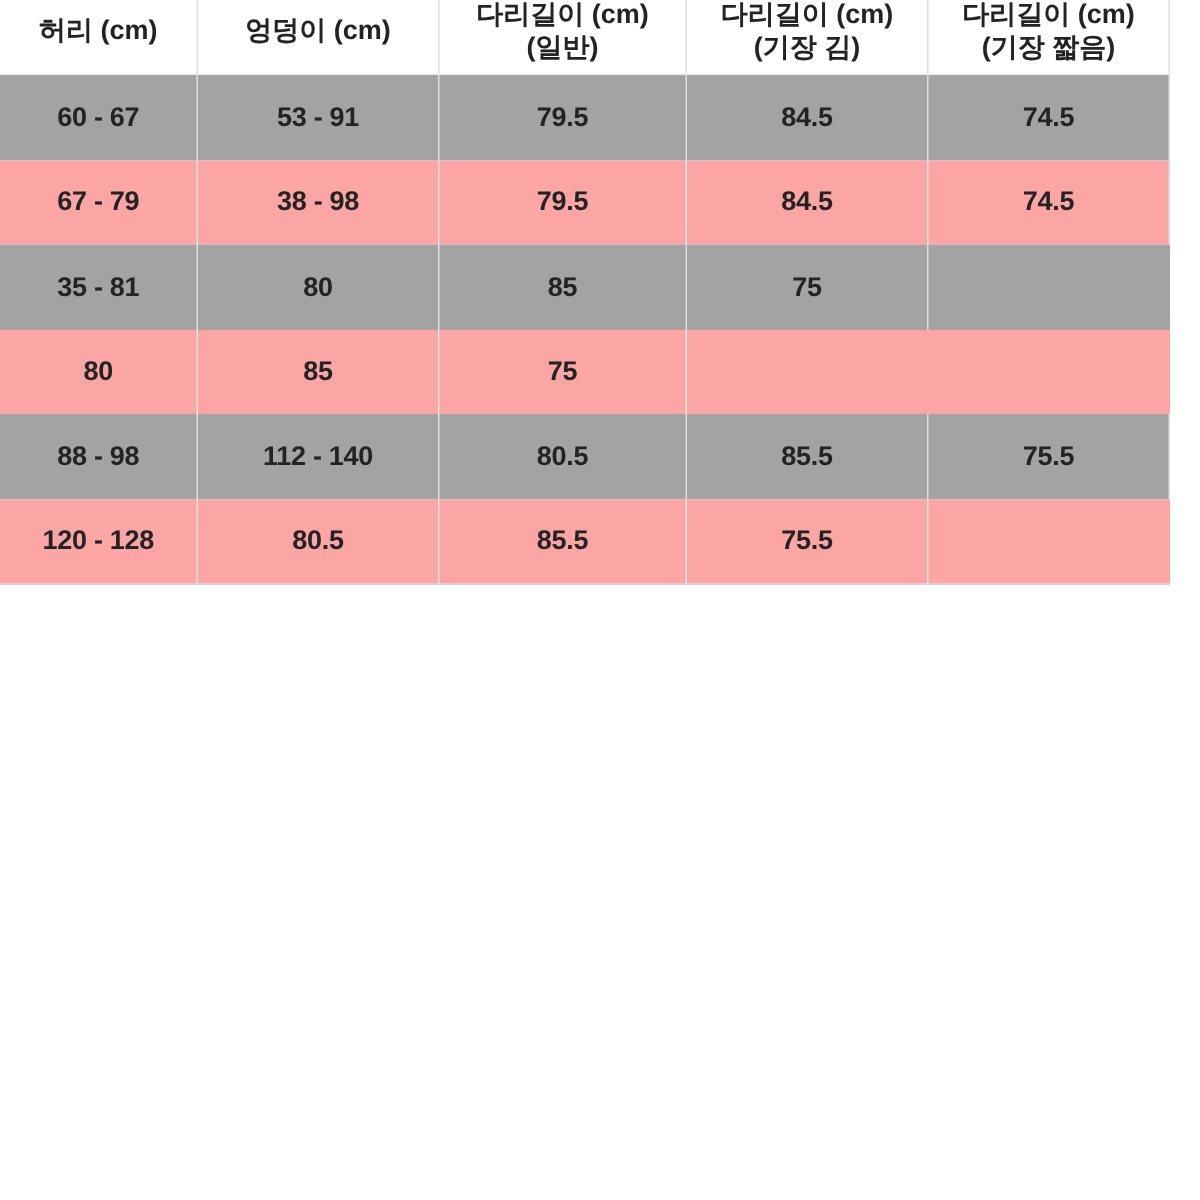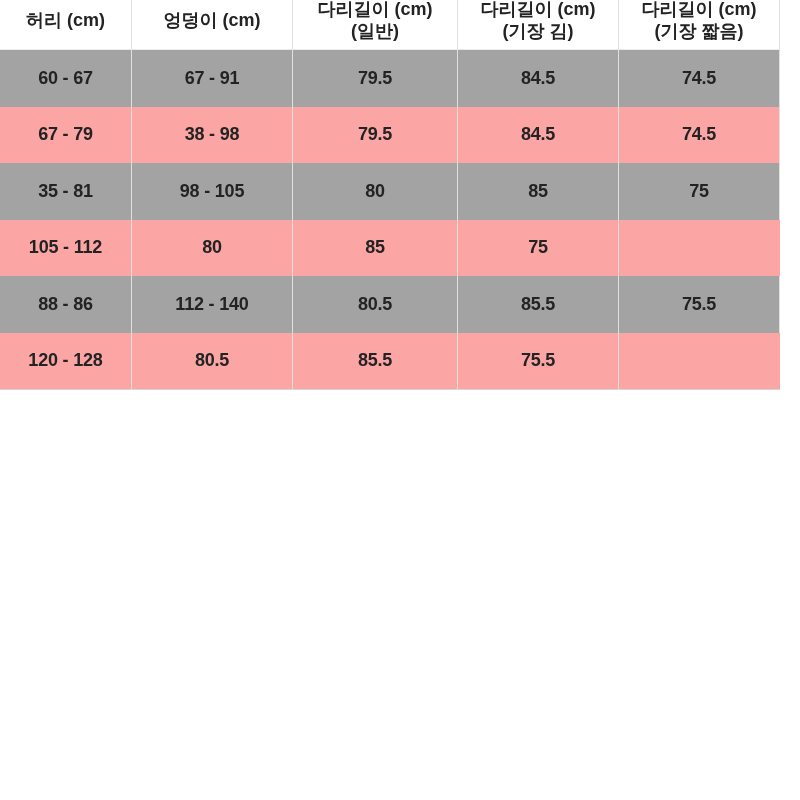--- a/index.html
+++ b/index.html
@@ -88,51 +88,49 @@
         <span class="hline">(기장 김)</span>
       </div>
       <div class="hcell">
         <span class="hline">다리길이 (cm)</span>
         <span class="hline">(기장 짧음)</span>
       </div>
     </div>
 
     <div class="drow stripe">
       <div class="dcell">60 - 67</div>
-      <div class="dcell">67 - 91</div>
+      <div class="dcell">53 - 91</div>
       <div class="dcell">79.5</div>
       <div class="dcell">84.5</div>
       <div class="dcell">74.5</div>
     </div>
 
     <div class="drow">
       <div class="dcell">67 - 79</div>
       <div class="dcell">38 - 98</div>
       <div class="dcell">79.5</div>
       <div class="dcell">84.5</div>
       <div class="dcell">74.5</div>
     </div>
 
     <div class="drow stripe">
       <div class="dcell">35 - 81</div>
-      <div class="dcell">98 - 105</div>
       <div class="dcell">80</div>
       <div class="dcell">85</div>
       <div class="dcell">75</div>
     </div>
 
     <div class="drow">
-      <div class="dcell">105 - 112</div>
       <div class="dcell">80</div>
       <div class="dcell">85</div>
       <div class="dcell">75</div>
     </div>
 
     <div class="drow stripe">
-      <div class="dcell">88 - 86</div>
+      <div class="dcell">88 - 98</div>
       <div class="dcell">112 - 140</div>
       <div class="dcell">80.5</div>
       <div class="dcell">85.5</div>
       <div class="dcell">75.5</div>
     </div>
 
     <div class="drow">
       <div class="dcell">120 - 128</div>
       <div class="dcell">80.5</div>
       <div class="dcell">85.5</div>

